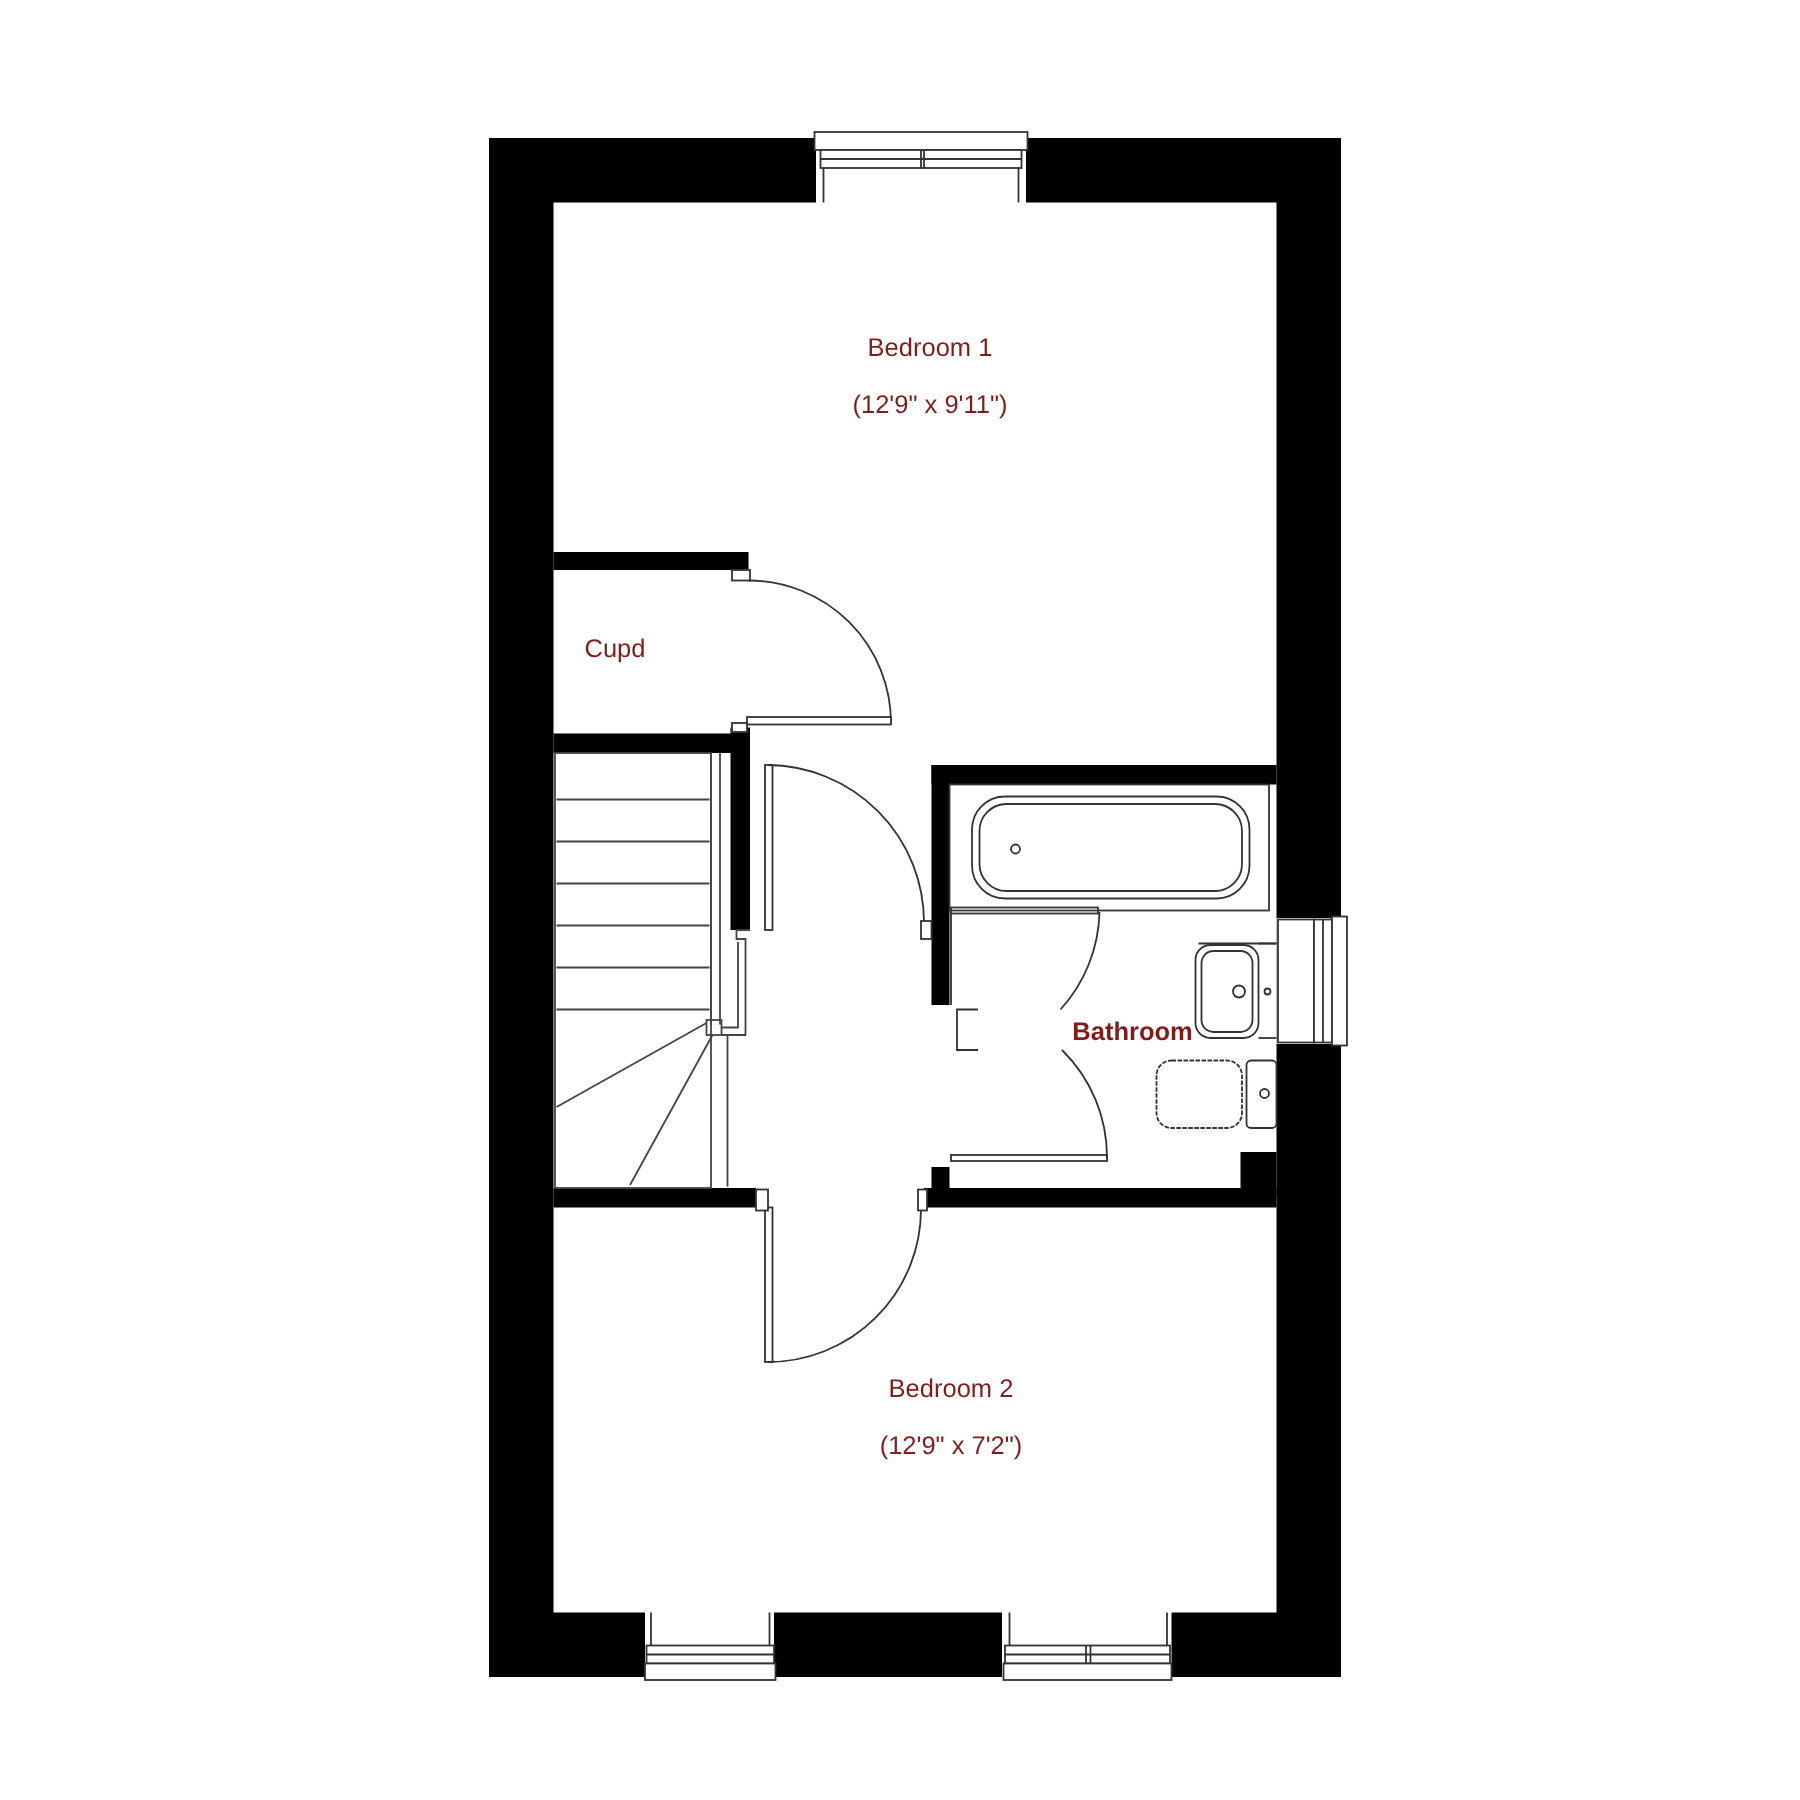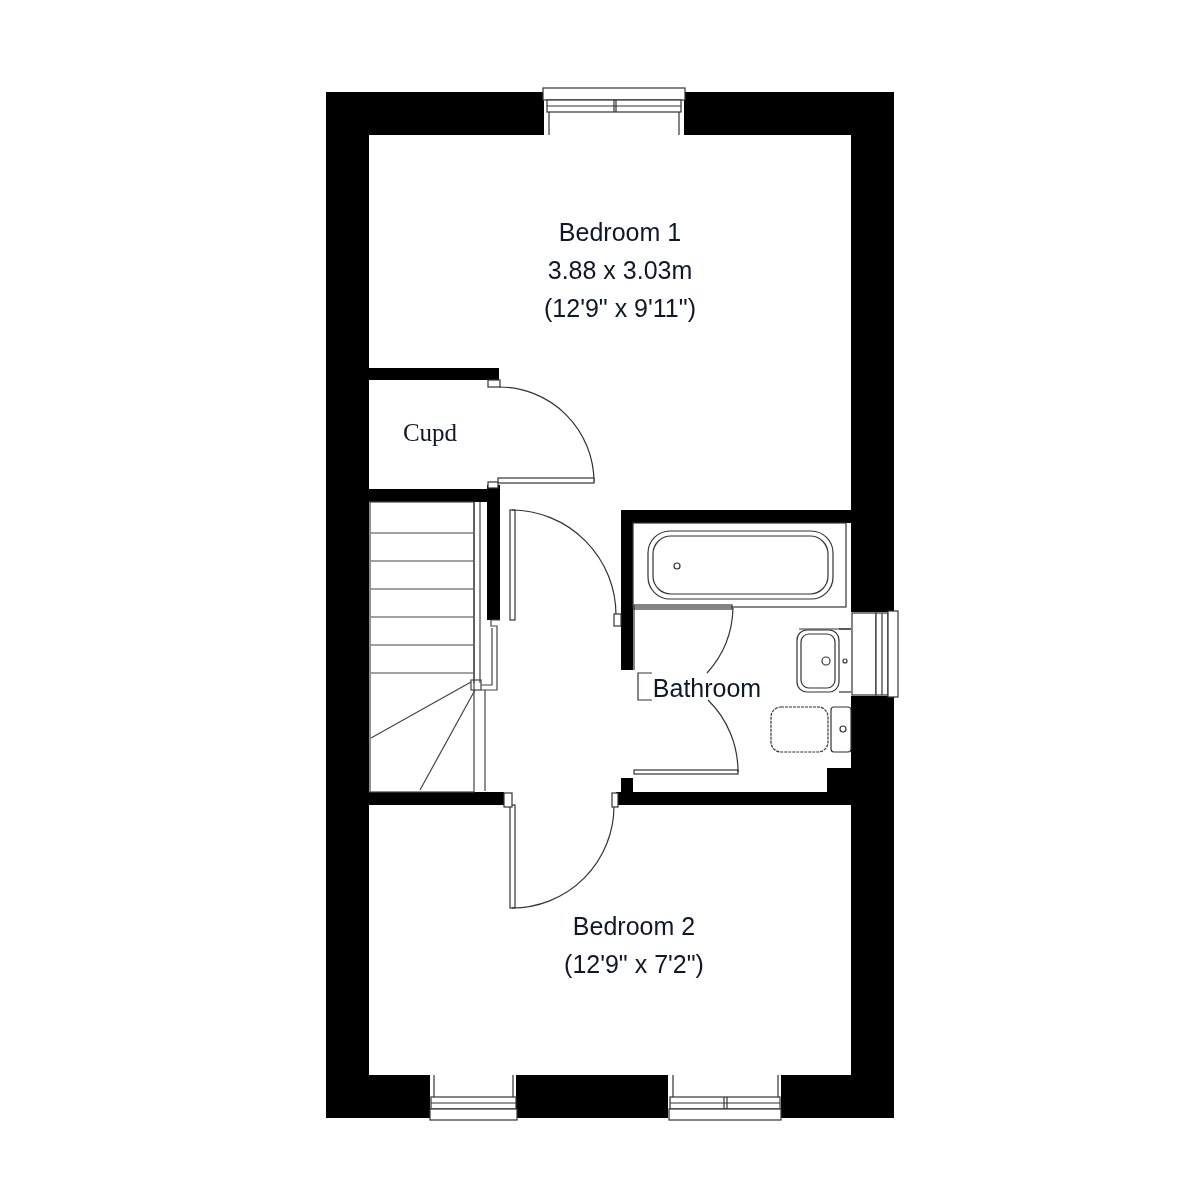--- a/index.html
+++ b/index.html
@@ -1,18 +1,18 @@
 <!DOCTYPE html>
 <html><head>
 <meta charset="utf-8">
 <style>
   html, body { margin:0; padding:0; background:#ffffff; }
   body { width:1200px; height:1200px; position:relative; overflow:hidden; font-family:"Liberation Sans", sans-serif; }
   #plan { position:absolute; left:0; top:0; width:1200px; height:1200px; }
-  .label { position:absolute; text-align:center; color:#0f172a; font-family:"Liberation Sans", sans-serif; font-size:25px; line-height:38px; white-space:nowrap; }
+  .label { position:absolute; text-align:center; color:#7f1d1d; font-family:"Liberation Sans", sans-serif; font-size:17px; line-height:38px; white-space:nowrap; }
   .label div { display:block; }
 </style>
 </head>
 <body>
 
 <svg id="plan" viewBox="0 0 1200 1200" xmlns="http://www.w3.org/2000/svg">
 
   <g fill="#000">
     <rect x="326" y="92" width="568" height="43"></rect>
     <rect x="326" y="1075" width="568" height="43"></rect>
@@ -141,28 +141,27 @@
     <rect x="771" y="707" width="57" height="45" rx="10"></rect>
   </g>
   <g fill="none" stroke="#333" stroke-width="1.2">
     <rect x="831" y="707" width="20" height="45" rx="3"></rect>
     <circle cx="843" cy="729" r="3"></circle>
   </g>
 </svg>
 
 <div class="label" style="left:470px; top:213px; width:300px;">
   <div>Bedroom 1</div>
-  <div>3.88 x 3.03m</div>
   <div>(12'9" x 9'11")</div>
 </div>
 
-<div class="label" style="left:380px; top:414px; width:100px;font-family:Liberation Serif, serif;">
+<div class="label" style="left:360px; top:414px; width:100px;">
   <div>Cupd</div>
 </div>
 
-<div class="label" style="left:632px; top:669px; width:150px;">
+<div class="label" style="left:680px; top:669px; width:150px;font-weight:bold;">
   <div>Bathroom</div>
 </div>
 
 <div class="label" style="left:484px; top:907px; width:300px;">
   <div>Bedroom 2</div>
   <div>(12'9" x 7'2")</div>
 </div>
 
 </body></html>

